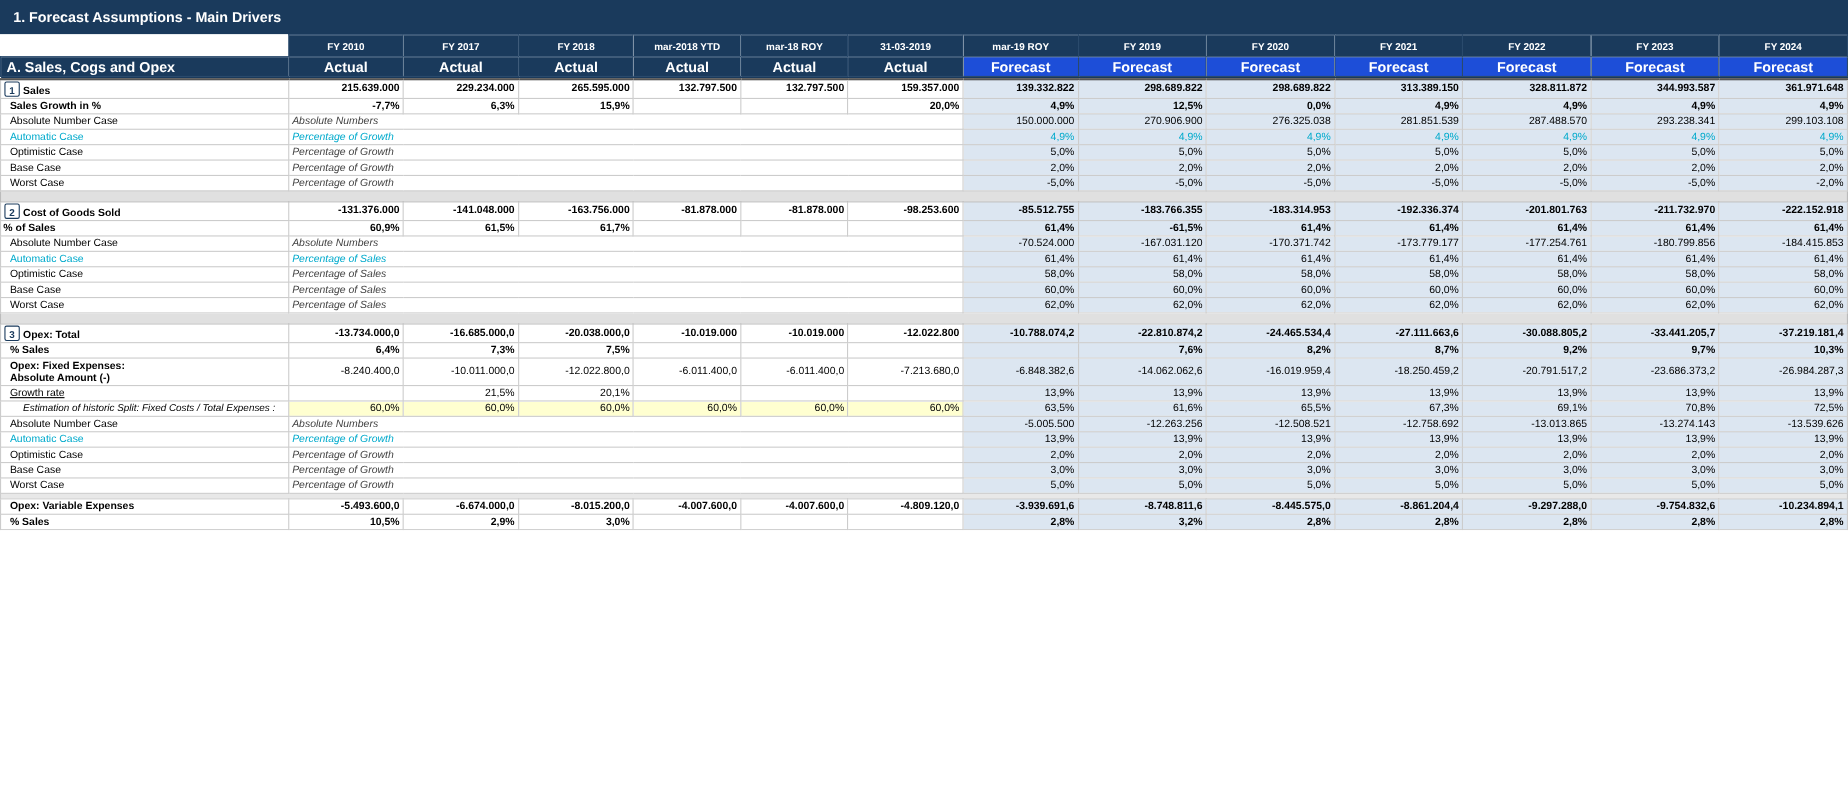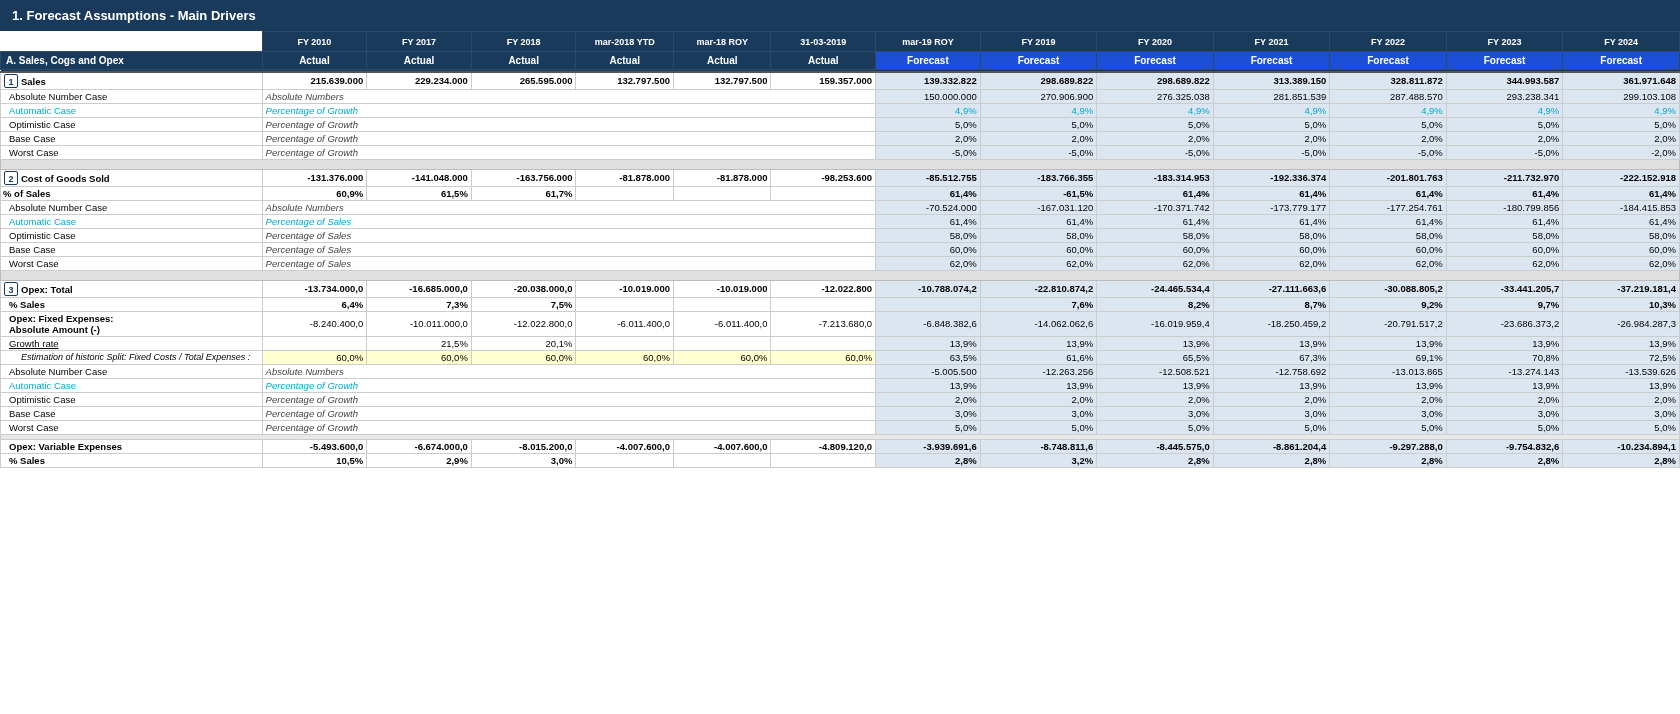--- a/index.html
+++ b/index.html
@@ -38,21 +38,21 @@
       font-size: 9px;
       font-weight: bold;
       border: 1px solid #2a4a6c;
       height: 20px;
     }
     .header-row-1 th.empty { background: #fff; border: none; }
     .header-row-2 th {
       background: #1a3a5c;
       color: #fff;
       text-align: center;
-      font-size: 10px;
+      font-size: 13px;
       font-weight: bold;
       border: 1px solid #2a4a6c;
       height: 18px;
     }
     .header-row-2 th.section-label {
       background: #1a3a5c;
       text-align: left;
       padding-left: 5px;
     }
     .header-row-2 th.forecast-col {
@@ -145,20 +145,36 @@
       <td class="num-cell">159.357.000</td>
       <td class="num-cell bg-forecast">139.332.822</td>
       <td class="num-cell bg-forecast">298.689.822</td>
       <td class="num-cell bg-forecast">298.689.822</td>
       <td class="num-cell bg-forecast">313.389.150</td>
       <td class="num-cell bg-forecast">328.811.872</td>
       <td class="num-cell bg-forecast">344.993.587</td>
       <td class="num-cell bg-forecast">361.971.648</td>
     </tr>
 
+    <tr style="font-weight:bold;">
+      <td class="label-cell" style="padding-left:8px;">Sales Growth in %</td>
+      <td class="num-cell">-7,7%</td>
+      <td class="num-cell">6,3%</td>
+      <td class="num-cell">15,9%</td>
+      <td class="num-cell"></td>
+      <td class="num-cell"></td>
+      <td class="num-cell">20,0%</td>
+      <td class="num-cell bg-forecast">4,9%</td>
+      <td class="num-cell bg-forecast">12,5%</td>
+      <td class="num-cell bg-forecast">0,0%</td>
+      <td class="num-cell bg-forecast">4,9%</td>
+      <td class="num-cell bg-forecast">4,9%</td>
+      <td class="num-cell bg-forecast">4,9%</td>
+      <td class="num-cell bg-forecast">4,9%</td>
+    </tr>
 
     <tr>
       <td class="label-cell" style="padding-left:8px;">Absolute Number Case</td>
       <td colspan="6" class="center-cell">Absolute Numbers</td>
       <td class="num-cell bg-forecast">150.000.000</td>
       <td class="num-cell bg-forecast">270.906.900</td>
       <td class="num-cell bg-forecast">276.325.038</td>
       <td class="num-cell bg-forecast">281.851.539</td>
       <td class="num-cell bg-forecast">287.488.570</td>
       <td class="num-cell bg-forecast">293.238.341</td>

